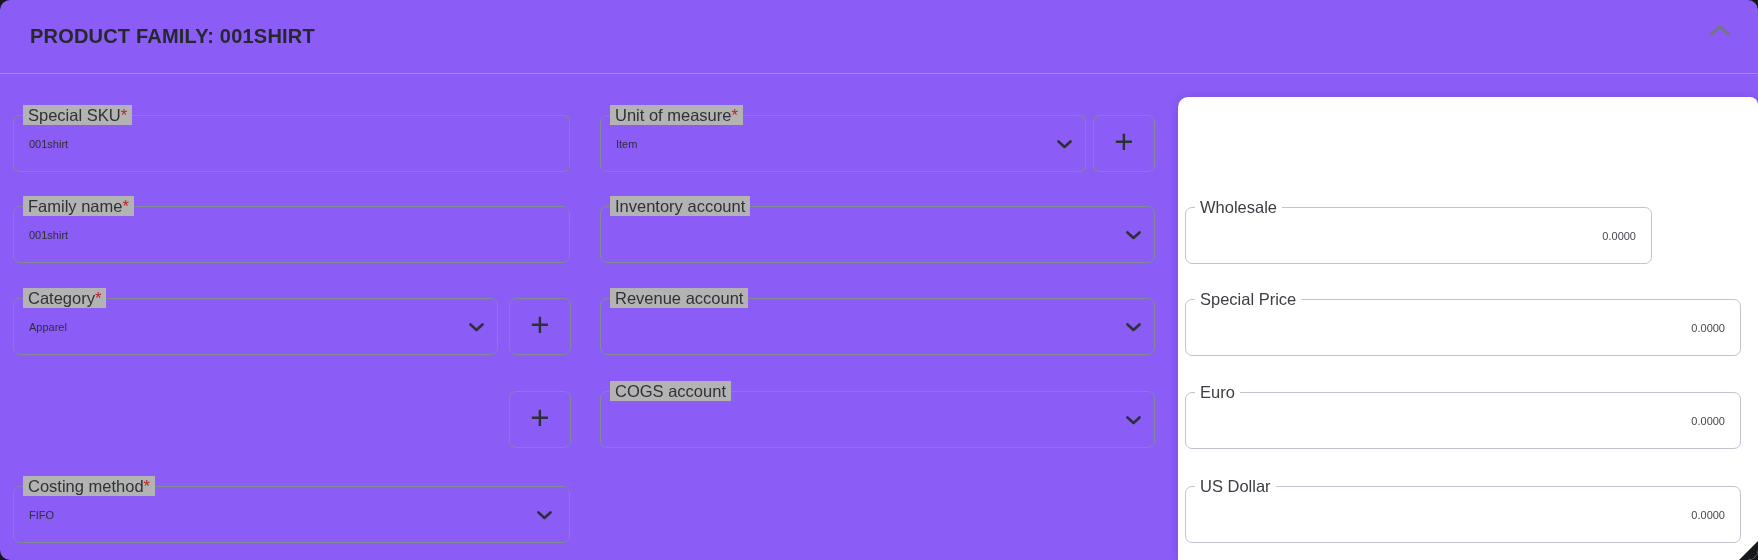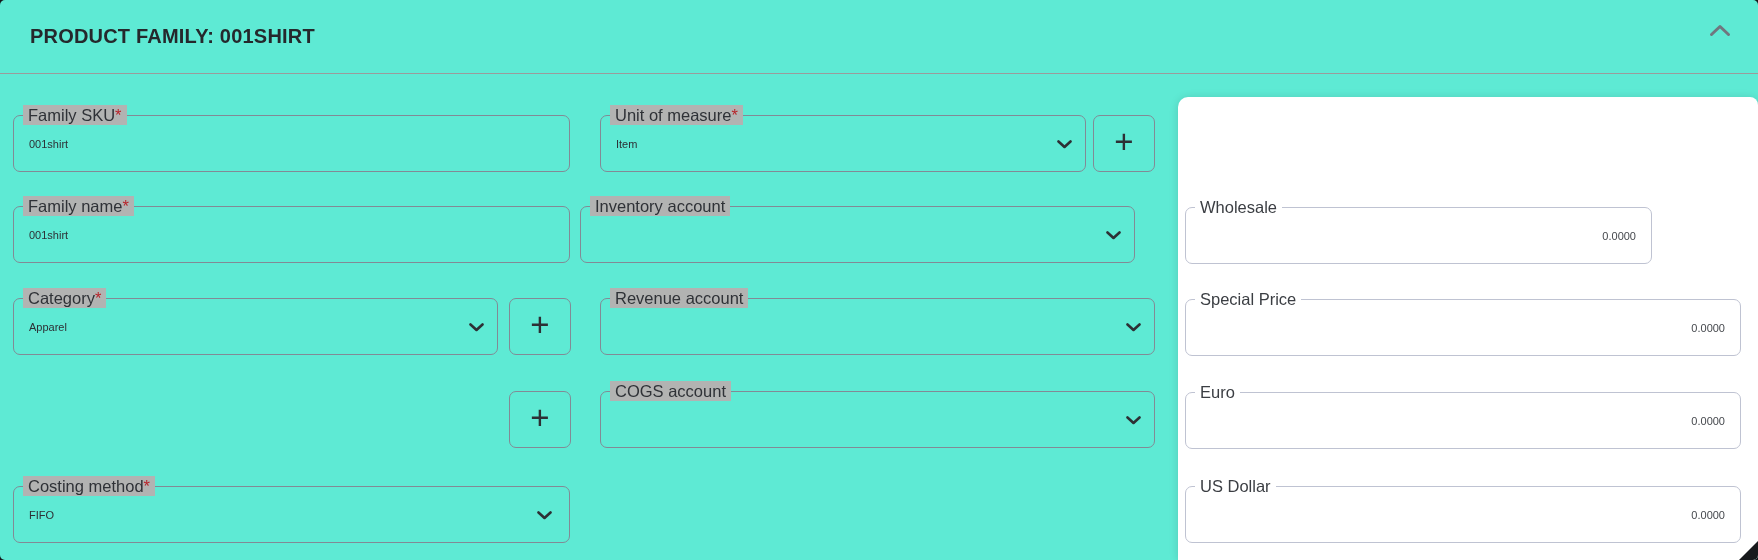--- a/index.html
+++ b/index.html
@@ -1,17 +1,17 @@
 <!DOCTYPE html>
 <html><head>
 <meta charset="utf-8">
 <style>
   html,body{margin:0;padding:0;background:#15171a;font-family:"Liberation Sans",sans-serif;}
   .screen{position:relative;width:1758px;height:560px;overflow:hidden;}
-  .card{position:absolute;inset:0;background:#5eead4;border-radius:5px;overflow:hidden;}
+  .card{position:absolute;inset:0;background:#8b5cf6;border-radius:10px;overflow:hidden;}
 
   .header{position:absolute;top:0;left:0;right:0;height:73px;border-bottom:1px solid #9b9b9b;}
   .header .title{position:absolute;left:30px;top:0;height:73px;display:flex;align-items:center;
     font-size:20px;font-weight:700;color:#25282c;letter-spacing:.2px;}
   .collapse-btn{position:absolute;right:24px;top:20px;width:28px;height:24px;display:flex;
     align-items:center;justify-content:center;cursor:pointer;background:none;border:none;padding:0;}
 
   .fld{position:absolute;border:1.5px solid #828a95;border-radius:7px;box-sizing:border-box;height:57px;}
   .fld .lbl{position:absolute;top:-11px;left:9px;padding:0 5px;font-size:16.5px;line-height:20px;
     color:#2f3237;background:#b2b3b2;white-space:nowrap;}
@@ -44,21 +44,21 @@
       <button class="collapse-btn">
         <span>
           <svg width="22" height="13" viewBox="0 0 22 13" fill="none">
             <path d="M2.5 10.5 L11 2.5 L19.5 10.5" stroke="#70777f" stroke-width="3" stroke-linecap="round" stroke-linejoin="round"></path>
           </svg>
         </span>
       </button>
     </div>
 
     <div class="fld" style="left:13px;top:115px;width:557px;">
-      <span class="lbl"><span>Family SKU</span><span class="req">*</span></span>
+      <span class="lbl"><span>Special SKU</span><span class="req">*</span></span>
       <div class="val">001shirt</div>
     </div>
 
     <div class="fld" style="left:13px;top:206px;width:557px;">
       <span class="lbl"><span>Family name</span><span class="req">*</span></span>
       <div class="val">001shirt</div>
     </div>
 
     <div class="fld" style="left:13px;top:298px;width:485px;">
       <span class="lbl"><span>Category</span><span class="req">*</span></span>
@@ -93,21 +93,21 @@
       <span class="chev">
         <svg width="15" height="9" viewBox="0 0 15 9" fill="none">
             <path d="M1.5 1.5 L7.5 7 L13.5 1.5" stroke="#2d3035" stroke-width="2.6" stroke-linecap="round" stroke-linejoin="round"></path>
           </svg>
       </span>
     </div>
     <button class="plusbtn" style="left:1093px;top:115px;">
         <span>+</span>
       </button>
 
-    <div class="fld" style="left:580px;top:206px;width:555px;">
+    <div class="fld" style="left:600px;top:206px;width:555px;">
       <span class="lbl"><span>Inventory account</span></span>
       <div class="val"></div>
       <span class="chev">
         <svg width="15" height="9" viewBox="0 0 15 9" fill="none">
             <path d="M1.5 1.5 L7.5 7 L13.5 1.5" stroke="#2d3035" stroke-width="2.6" stroke-linecap="round" stroke-linejoin="round"></path>
           </svg>
       </span>
     </div>
 
     <div class="fld" style="left:600px;top:298px;width:555px;">

